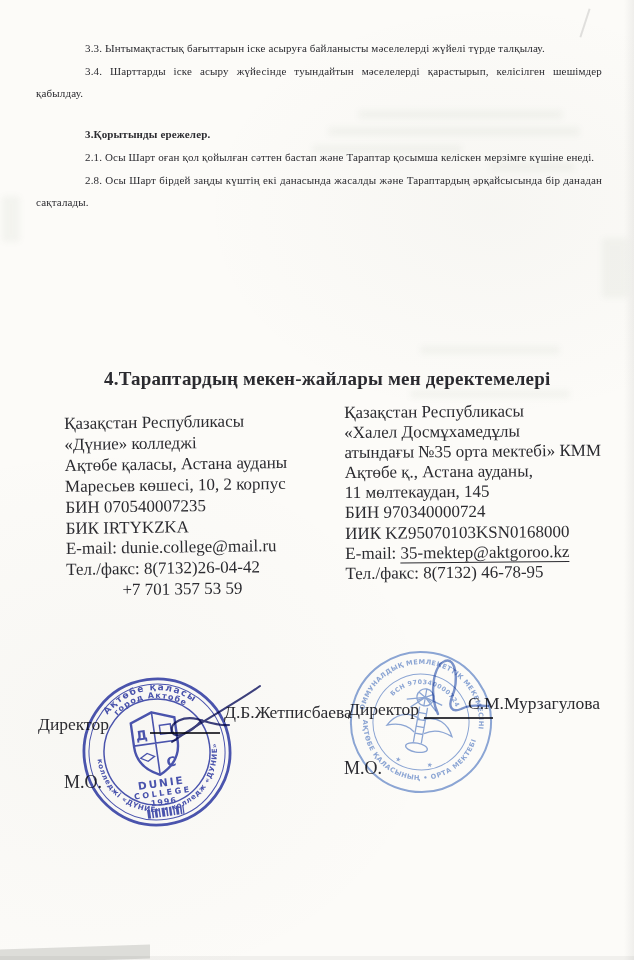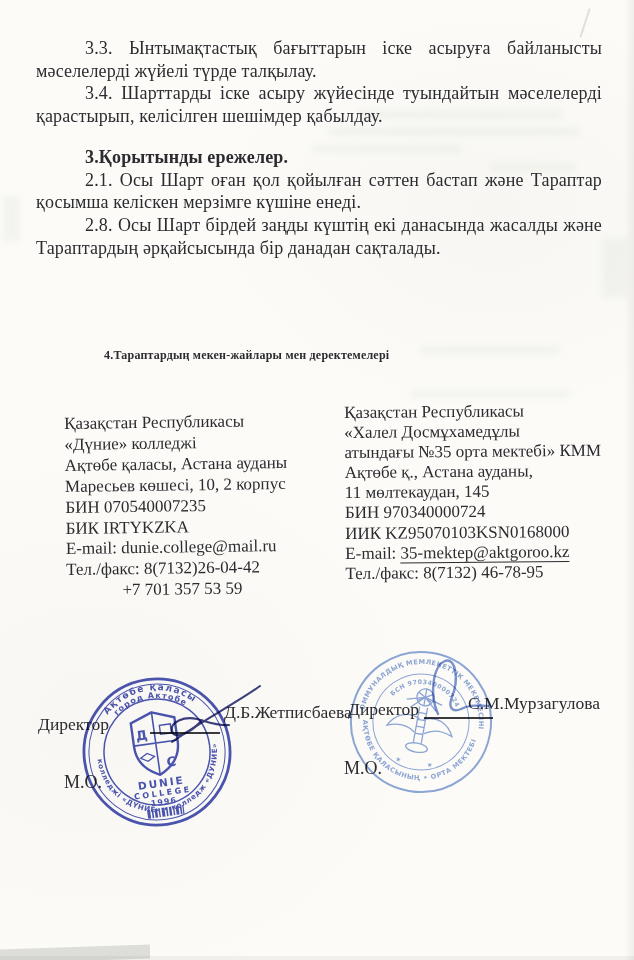--- a/index.html
+++ b/index.html
@@ -14,29 +14,29 @@
     color:#2b2b30;
   }
   .page::after{
     content:"";position:absolute;top:0;right:0;width:10px;height:100%;
     background:linear-gradient(to right, transparent, rgba(40,40,40,0.06));
     pointer-events:none;
   }
   
   .doc-text{
     position:absolute;left:36px;top:37px;width:566px;
-    font-size:18px;line-height:22.7px;letter-spacing:0.15px;
+    font-size:11px;line-height:22.7px;letter-spacing:0.15px;
     text-align:justify;-moz-text-align-last:left;text-align-last:left;
     z-index:2;
     font-family:Liberation Serif, serif;
   }
   .doc-text p{margin:0;text-indent:49px;}
   .doc-text p.h{font-weight:bold;margin-top:18px;}
   .sec4{
-    position:absolute;left:104px;top:348px;font-size:12px;font-weight:bold;
+    position:absolute;left:104px;top:368px;font-size:19px;font-weight:bold;
     letter-spacing:0.2px;z-index:2;
   }
   
   .col{position:absolute;font-size:17px;z-index:2;}
   .col .line{white-space:nowrap;}
   .col-left{left:64px;top:414px;line-height:20.9px;transform:rotate(-0.8deg);transform-origin:left top;}
   .col-right{left:344px;top:403px;line-height:20.1px;transform:rotate(-0.5deg);transform-origin:left top;}
   .col .indent{padding-left:56px;}
   .u{border-bottom:1.3px solid #2b2b30;padding-bottom:0px;}
   

